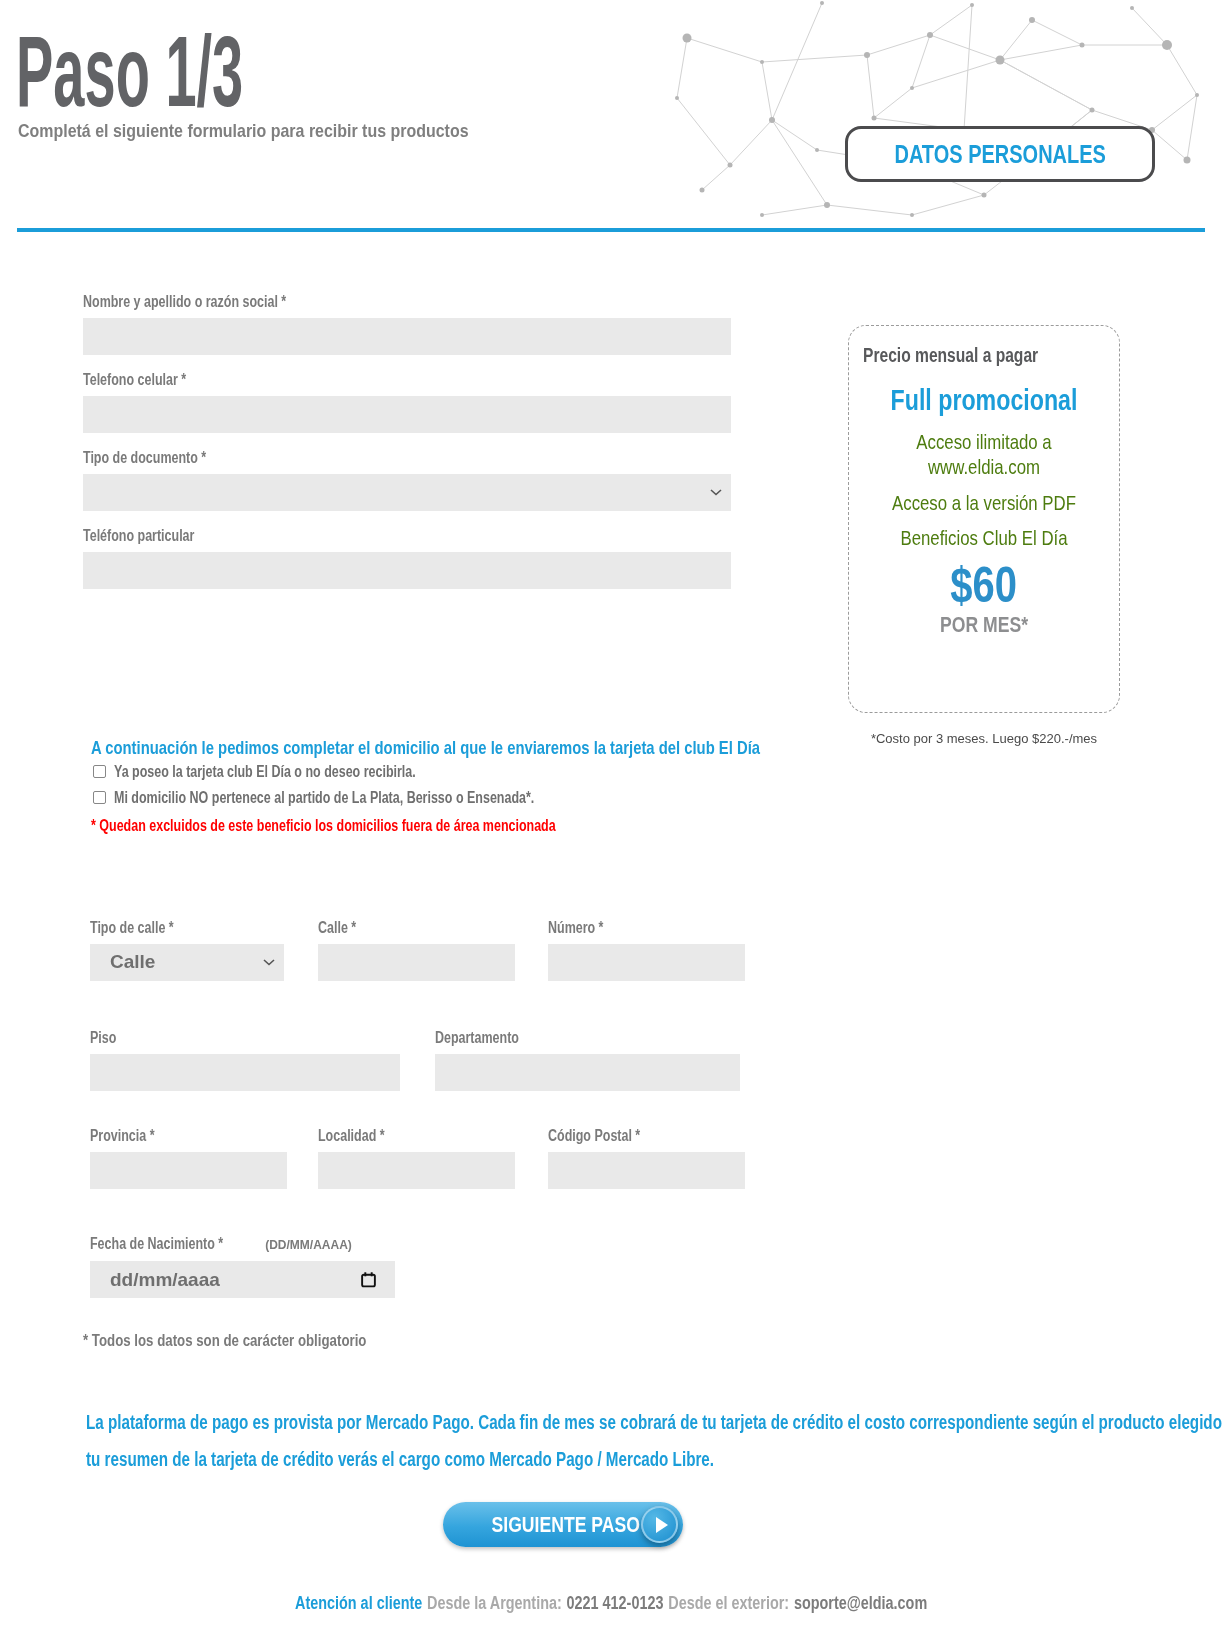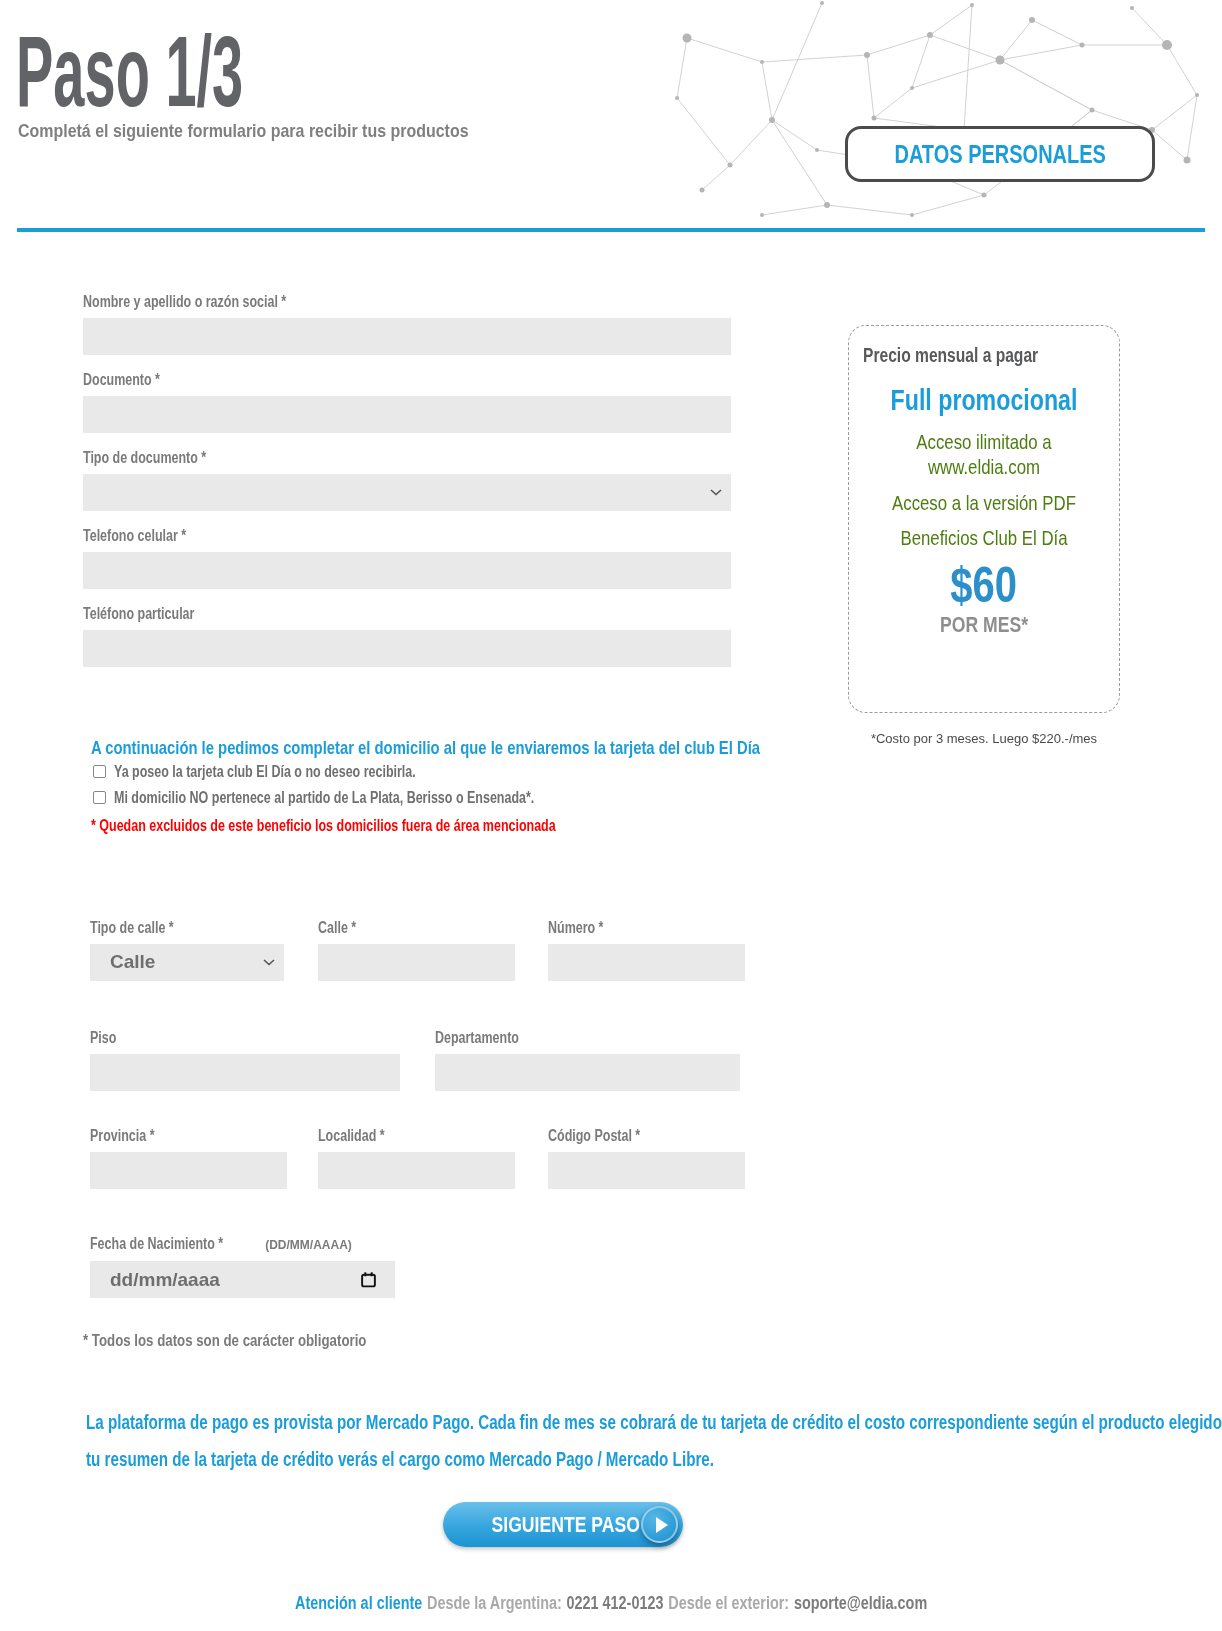--- a/index.html
+++ b/index.html
@@ -153,34 +153,30 @@
   </div>
 
   <div class="rule"></div>
 
   <div class="personal">
     <div class="pgroup">
       <div class="flabel"><span class="c">Nombre y apellido o razón social *</span></div>
       <input class="finput" type="text" style="">
     </div>
     <div class="pgroup">
-      <div class="flabel"><span class="c">Documento *</span></div>
+      <div class="flabel"><span class="c">Telefono celular *</span></div>
       <input class="finput" type="text" style="">
     </div>
     <div class="pgroup">
       <div class="flabel"><span class="c">Tipo de documento *</span></div>
       <div class="selbox">
         <svg class="chev" width="12" height="7" viewBox="0 0 12 7">
           <polyline points="1,1 6,5.5 11,1" fill="none" stroke="#555" stroke-width="1.6"></polyline>
         </svg>
       </div>
-    </div>
-    <div class="pgroup">
-      <div class="flabel"><span class="c">Telefono celular *</span></div>
-      <input class="finput" type="text" style="">
     </div>
     <div class="pgroup">
       <div class="flabel"><span class="c">Teléfono particular</span></div>
       <input class="finput" type="text" style="">
     </div>
   </div>
 
   <div class="pricebox">
     <div class="pb-title"><span class="c">Precio mensual a pagar</span></div>
     <div class="pb-plan">

